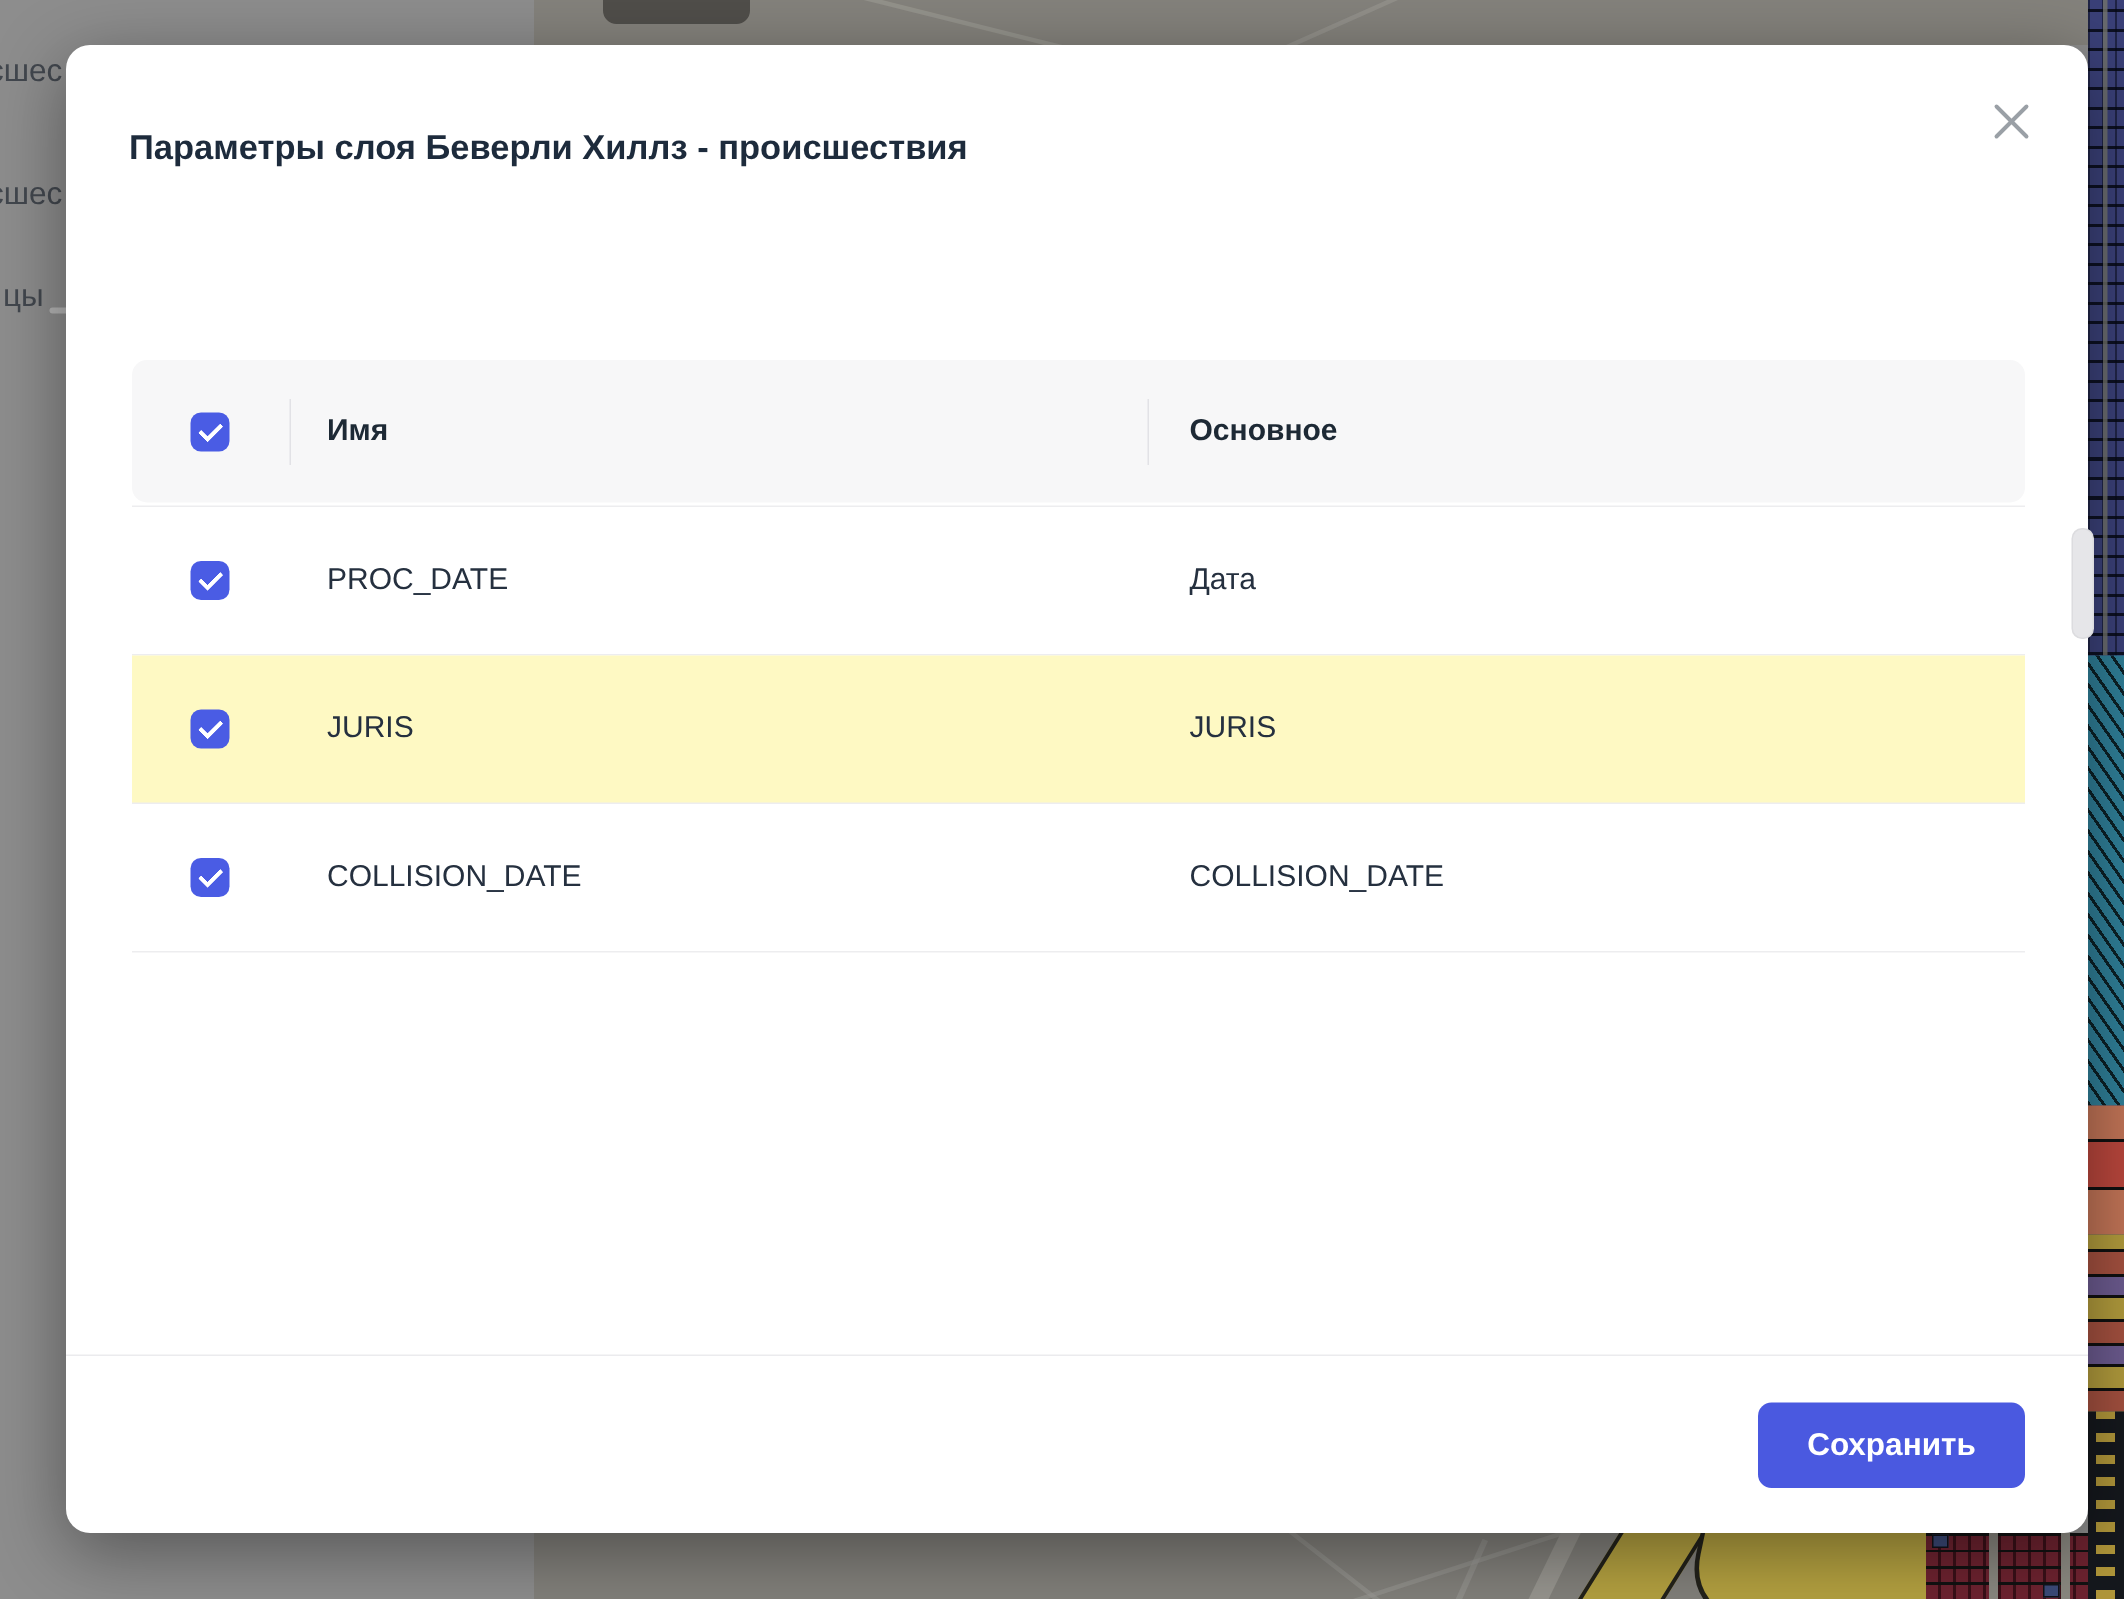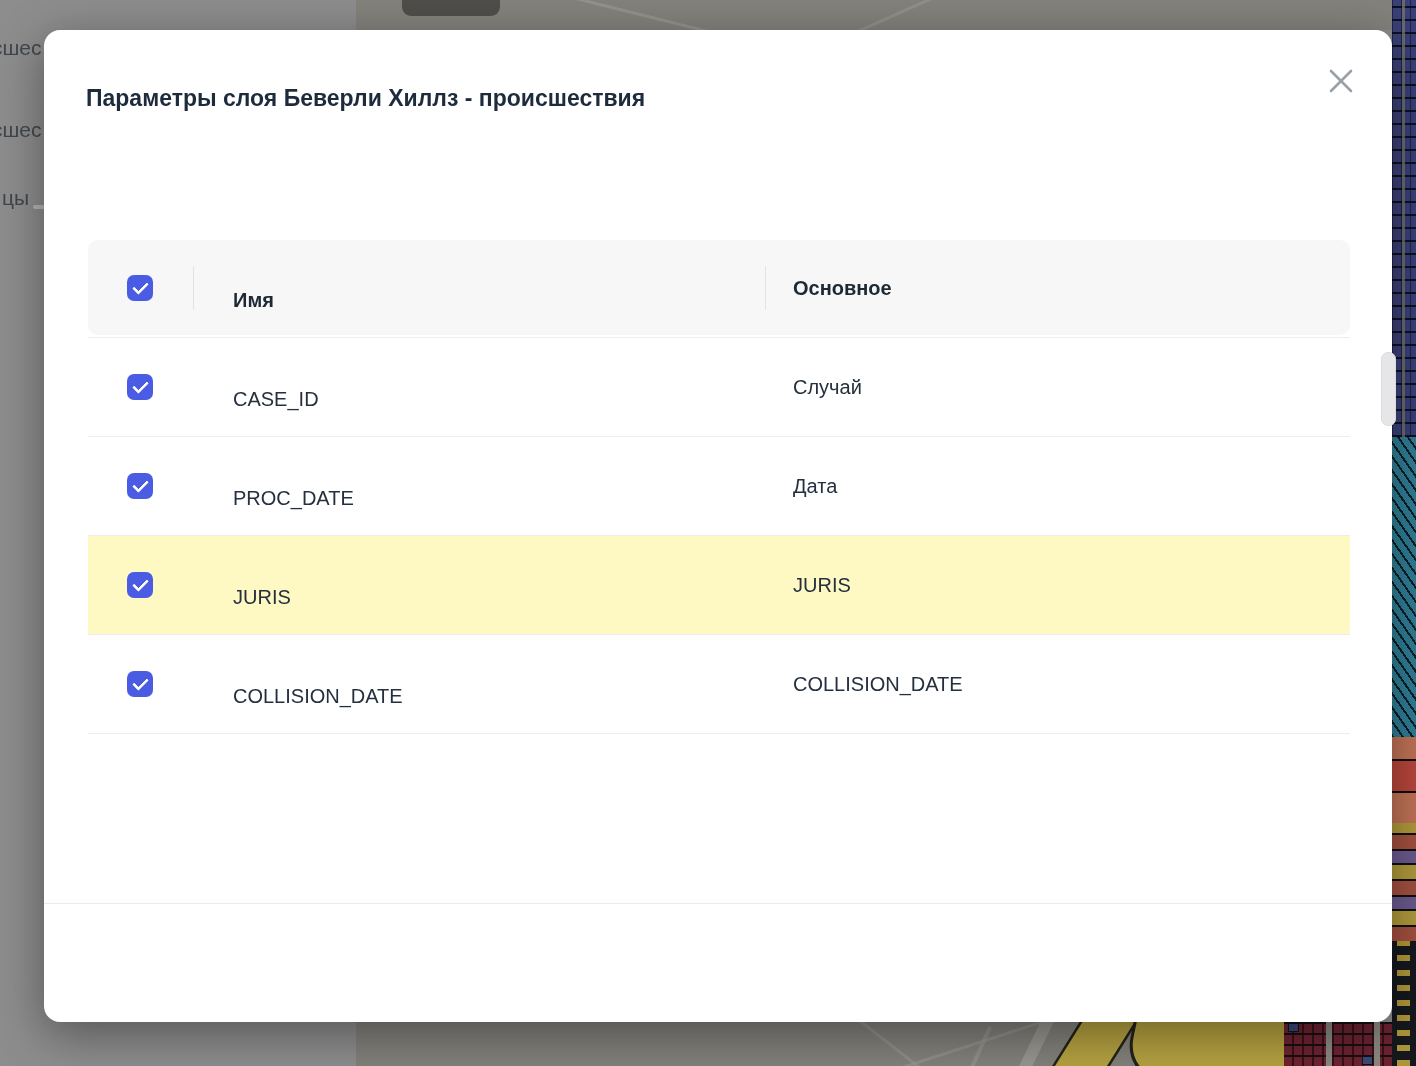--- a/index.html
+++ b/index.html
@@ -75,21 +75,21 @@
   .thead .vdiv{position:absolute;width:1px;height:44px;top:26px;background:#e2e2e6;}
   .vd1{left:105px;} .vd2{left:677px;}
   .thead .cell{font-weight:700;color:#1d2935;}
 
   .checkbox{position:absolute;left:39px;top:50%;margin-top:-13px;width:26px;height:26px;border-radius:7px;
             background:#4a5ce4;cursor:pointer;}
   .check{position:absolute;left:6px;top:7px;width:12px;height:6px;border-left:3px solid #fff;border-bottom:3px solid #fff;
          transform:rotate(-45deg);border-radius:1px;}
 
   .cell{position:absolute;top:50%;transform:translateY(-50%);font-size:20px;color:#25303f;white-space:nowrap;}
-  .cell.name{left:145px;margin-top:12px;} .cell.alias{left:705px;}
+  .cell.name{left:130px;} .cell.alias{left:705px;}
 
   .tbody{position:absolute;left:44px;top:307px;width:1262px;height:446px;border-top:1px solid #ededef;overflow:hidden;}
   .trow{position:relative;height:98px;border-bottom:1px solid #ededef;background:#fff;}
   .trow.highlighted{background:#fef9c3;}
 
   .scroll-thumb{position:absolute;right:0;top:15px;width:13px;height:72px;background:#e6e6e9;
                 border:1px solid #dcdcdf;border-radius:7px;cursor:pointer;}
 
   .footer-divider{position:absolute;left:0;right:0;top:873px;height:1px;background:#ebebee;}
   .save-btn{position:absolute;left:1128px;top:905px;width:178px;height:57px;border:none;border-radius:9px;
@@ -153,27 +153,20 @@
       <span class="cell name">Имя</span>
       <span class="vdiv vd2"></span>
       <span class="cell alias">Основное</span>
     </div>
 
     <div class="tbody">
         <div class="trow">
           <span class="checkbox">
             <span class="check"></span>
           </span>
-          <span class="cell name">CASE_ID</span>
-          <span class="cell alias">Случай</span>
-        </div>
-        <div class="trow">
-          <span class="checkbox">
-            <span class="check"></span>
-          </span>
           <span class="cell name">PROC_DATE</span>
           <span class="cell alias">Дата</span>
         </div>
         <div class="trow highlighted">
           <span class="checkbox">
             <span class="check"></span>
           </span>
           <span class="cell name">JURIS</span>
           <span class="cell alias">JURIS</span>
         </div>
@@ -183,15 +176,16 @@
           </span>
           <span class="cell name">COLLISION_DATE</span>
           <span class="cell alias">COLLISION_DATE</span>
         </div>
       </div>
 
     <div class="scroll-thumb" style="position:absolute;left:1337px;top:322px;"></div>
 
     <div class="footer-divider"></div>
 
+    <button class="save-btn">Сохранить</button>
 
   </div>
 </div>
 
 </body></html>

